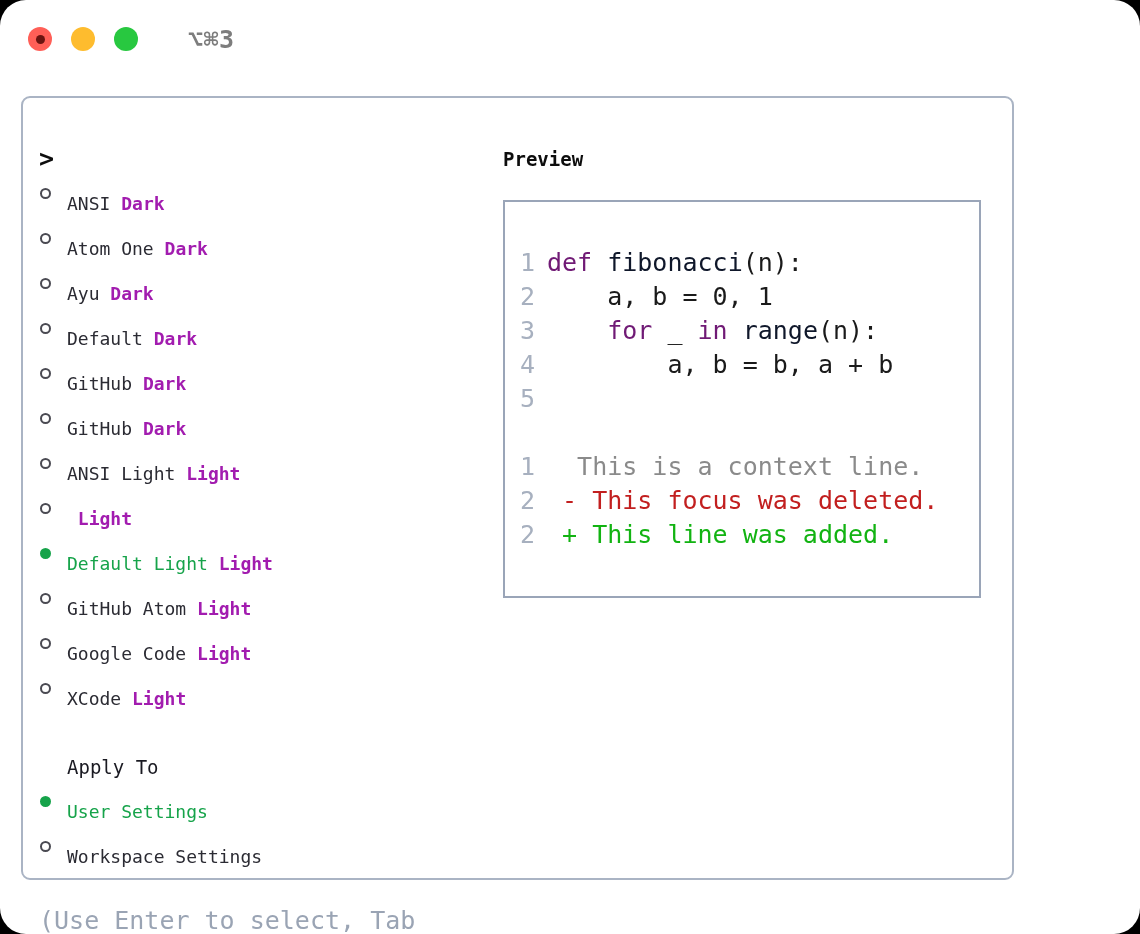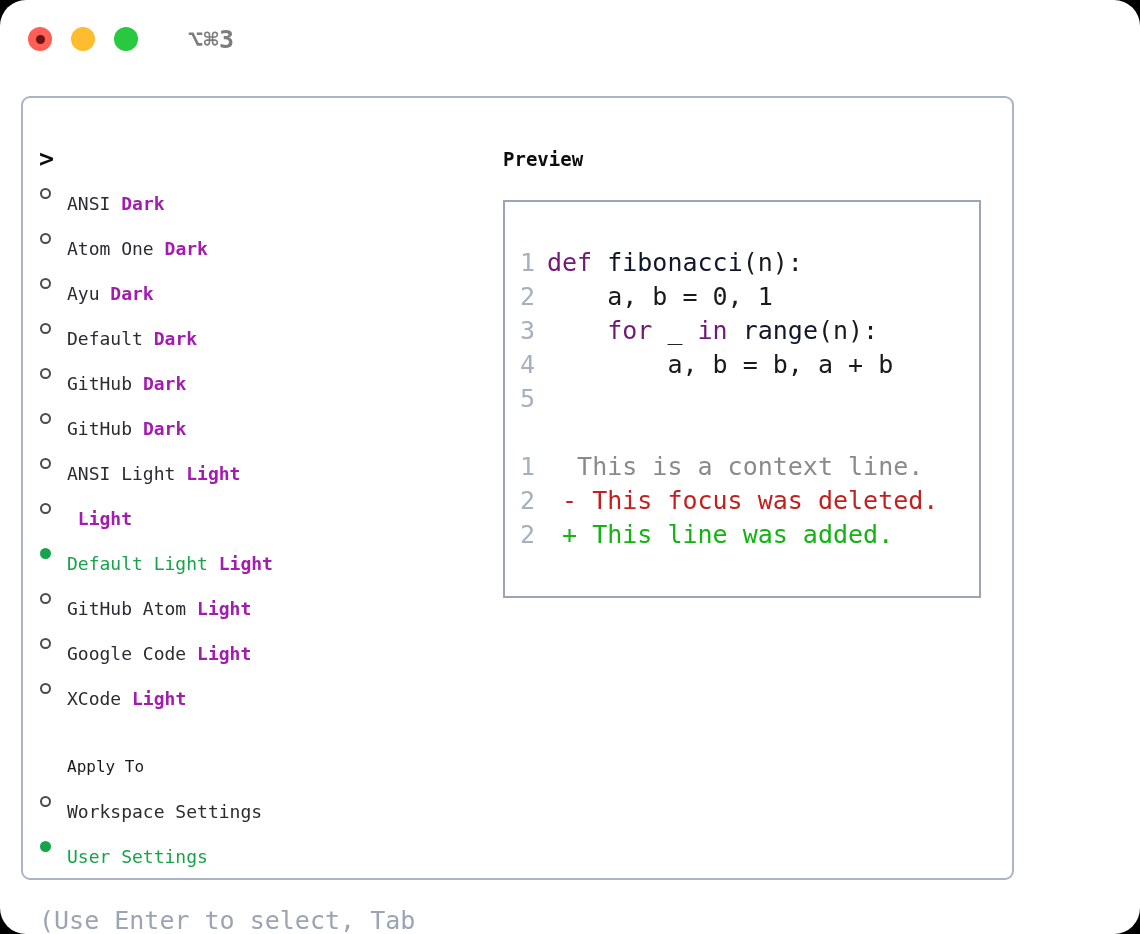--- a/index.html
+++ b/index.html
@@ -120,21 +120,21 @@
   }
   .row.selected .bullet::before {
     background: #16a34a;
     border-color: #16a34a;
   }
   .row-label { color: #2b2b33; }
   .row.selected .row-label { color: #16a34a; }
   .row-suffix { color: #a21caf; font-weight: bold; }
 
   .section-header {
-    font-size: 16px;
+    font-size: 19px;
     color: #1a1a22;
     line-height: 34px;
     padding-left: 28px;
     white-space: pre;
   }
   .spacer-row { height: 34px; }
 
   .hint {
     margin-top: 30px;
     font-size: 25px;
@@ -218,22 +218,22 @@
             <div class="row"><span class="bullet"></span><span class="row-label">GitHub Atom</span><span> </span><span class="row-suffix">Light</span></div>
             <div class="row"><span class="bullet"></span><span class="row-label">Google Code</span><span> </span><span class="row-suffix">Light</span></div>
             <div class="row"><span class="bullet"></span><span class="row-label">XCode</span><span> </span><span class="row-suffix">Light</span></div>
           </div>
 
         <div class="spacer-row"></div>
 
         <div class="section-header">Apply To</div>
 
         <div id="apply-rows">
+            <div class="row selected"><span class="bullet"></span><span class="row-label">User Settings</span></div>
             <div class="row"><span class="bullet"></span><span class="row-label">Workspace Settings</span></div>
-            <div class="row selected"><span class="bullet"></span><span class="row-label">User Settings</span></div>
           </div>
 
         <div class="hint">(Use Enter to select, Tab to change focus)</div>
       </div>
 
       <div class="col-right">
         <div class="preview-title">Preview</div>
         <div class="preview-box">
           <div id="code-block">
               <div class="code-line"><span class="lineno">1</span><span class="code-text"><span class="tok-kw">def </span><span class="tok-fn">fibonacci</span><span class="tok-plain">(n):</span></span></div>

